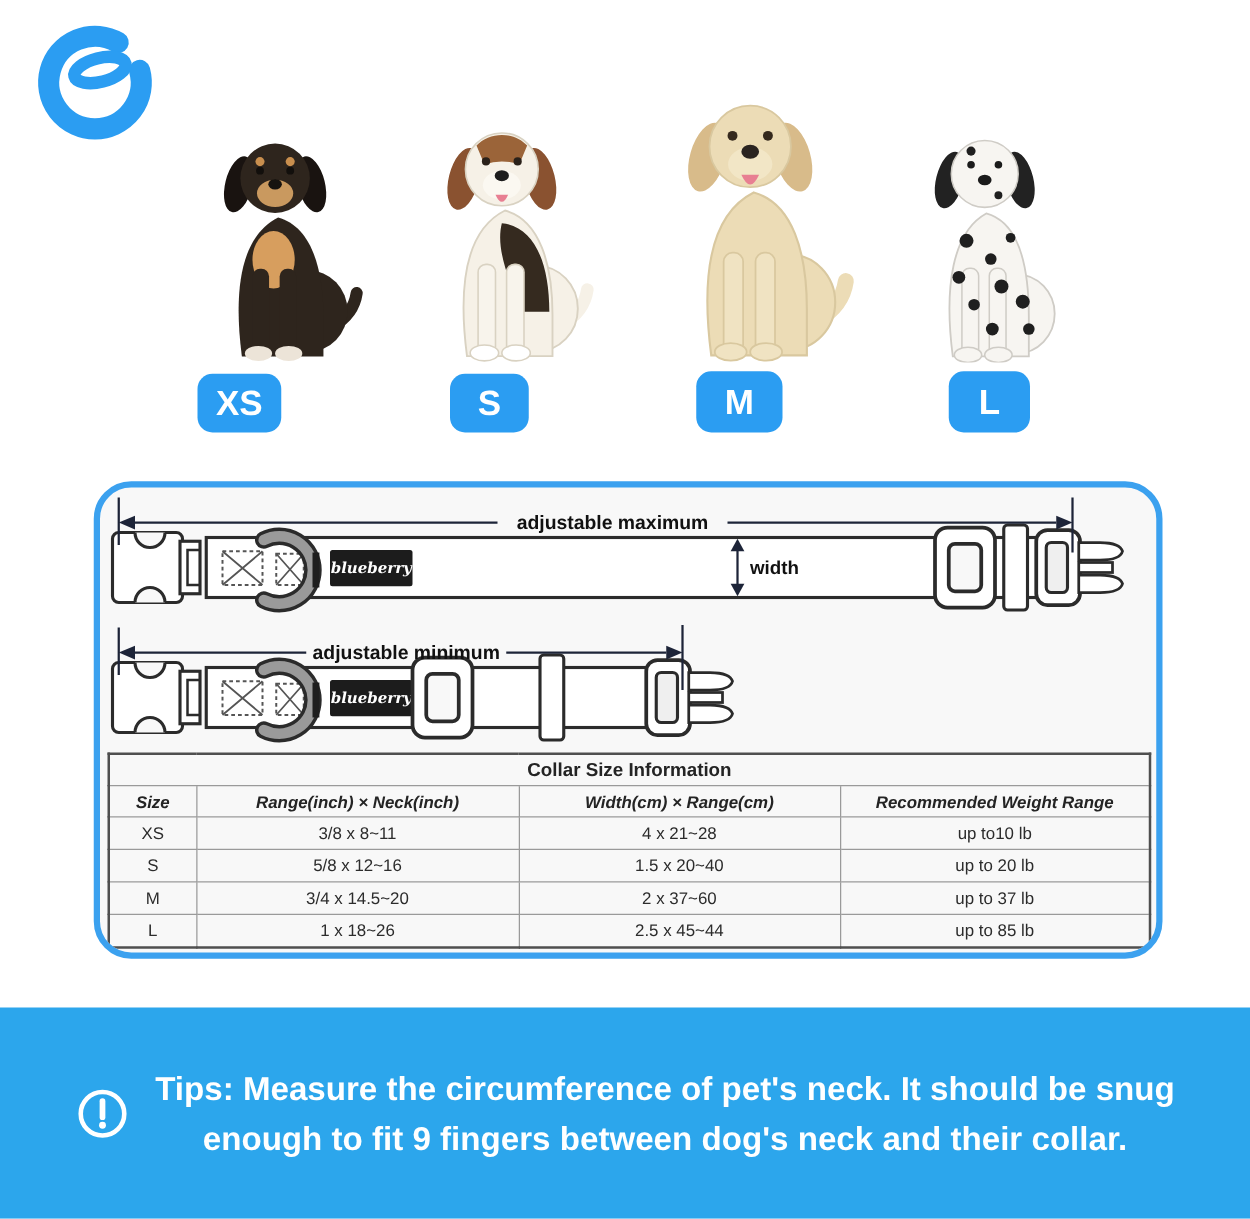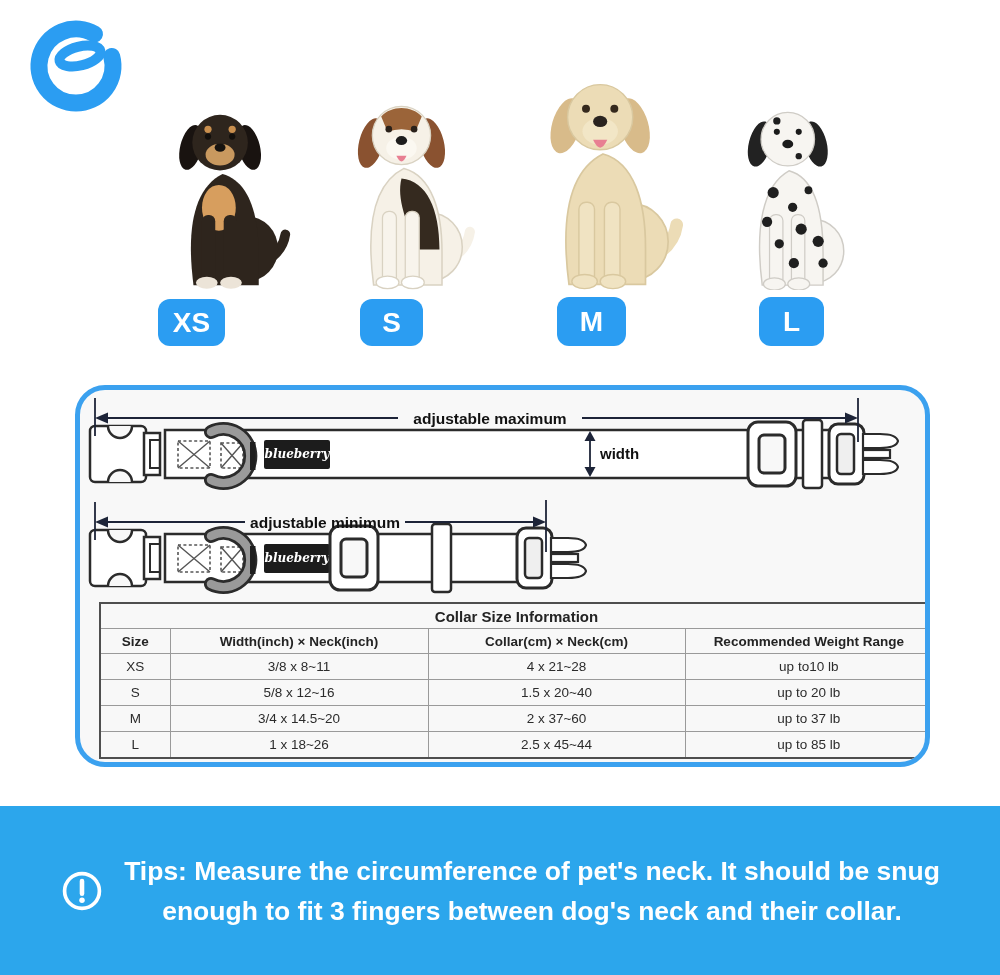--- a/index.html
+++ b/index.html
@@ -32,33 +32,33 @@
 
   
   .diagram-box{
     left:75px;top:385px;width:845px;height:372px;
     border:5px solid #3BA1EF;border-radius:30px;background:#f8f8f8;overflow:hidden;
   }
   .diagram-box svg.collars{display:block;}
 
   
   table.size-table{
-    position:absolute;left:19px;top:212px;width:833px;
+    position:absolute;left:6px;top:212px;width:833px;
     border-collapse:collapse;table-layout:fixed;
     font-family:"Liberation Sans",sans-serif;color:#242424;
   }
   table.size-table td,table.size-table th{
     border:1px solid #9a9a9a;text-align:center;padding:0;
   }
   table.size-table{border:2px solid #4f4f4f;}
   td.tbl-title{
     height:24px;text-align:left;padding-left:12px;font-weight:bold;font-size:15px;
     border-bottom:1.5px solid #6f6f6f;
   }
-  table.size-table th{height:24px;font-size:13.5px;font-weight:bold;}
+  table.size-table th{height:24px;font-size:13.5px;font-weight:bold;font-style:italic;}
   table.size-table td.cell{height:25px;font-size:13.5px;font-weight:normal;color:#2c2c2c;}
 
   
   .tips{
     left:0;top:806px;width:1000px;height:169px;background:#2CA6EC;
     display:flex;align-items:center;justify-content:center;gap:20px;
   }
   .tips .txt{color:#fff;font-weight:bold;font-size:26.5px;line-height:40px;text-align:center;}
 </style>
 </head>
@@ -254,22 +254,22 @@
         <col style="width:258px">
         <col style="width:257px">
         <col style="width:248px">
       </colgroup>
     <tbody>
         <tr>
       <td class="tbl-title" colspan="4">Collar Size Information</td>
     </tr>
     <tr>
       <th>Size</th>
-      <th>Width(inch)  ×  Neck(inch)</th>
-      <th>Collar(cm)  ×  Neck(cm)</th>
+      <th>Range(inch)  ×  Neck(inch)</th>
+      <th>Width(cm)  ×  Range(cm)</th>
       <th>Recommended Weight Range</th>
     </tr>
     <tr>
       <td class="cell">XS</td>
       <td class="cell">3/8 x 8~11</td>
       <td class="cell">4 x 21~28</td>
       <td class="cell">up to10 lb</td>
     </tr>
     <tr>
       <td class="cell">S</td>
@@ -294,15 +294,15 @@
 </div>
 
 <div class="abs tips">
   <svg viewBox="0 0 48 48" width="44" height="44">
     <circle cx="24" cy="24" r="19" fill="none" stroke="#ffffff" stroke-width="4"></circle>
     <line x1="24" y1="13" x2="24" y2="27" stroke="#ffffff" stroke-width="5" stroke-linecap="round"></line>
     <circle cx="24" cy="34" r="3" fill="#ffffff"></circle>
   </svg>
   <div class="txt">
     <div>Tips: Measure the circumference of pet's neck. It should be snug</div>
-    <div>enough to fit 3 fingers between dog's neck and their collar.</div>
+    <div>enough to fit 9 fingers between dog's neck and their collar.</div>
   </div>
 </div>
 
 </body></html>

